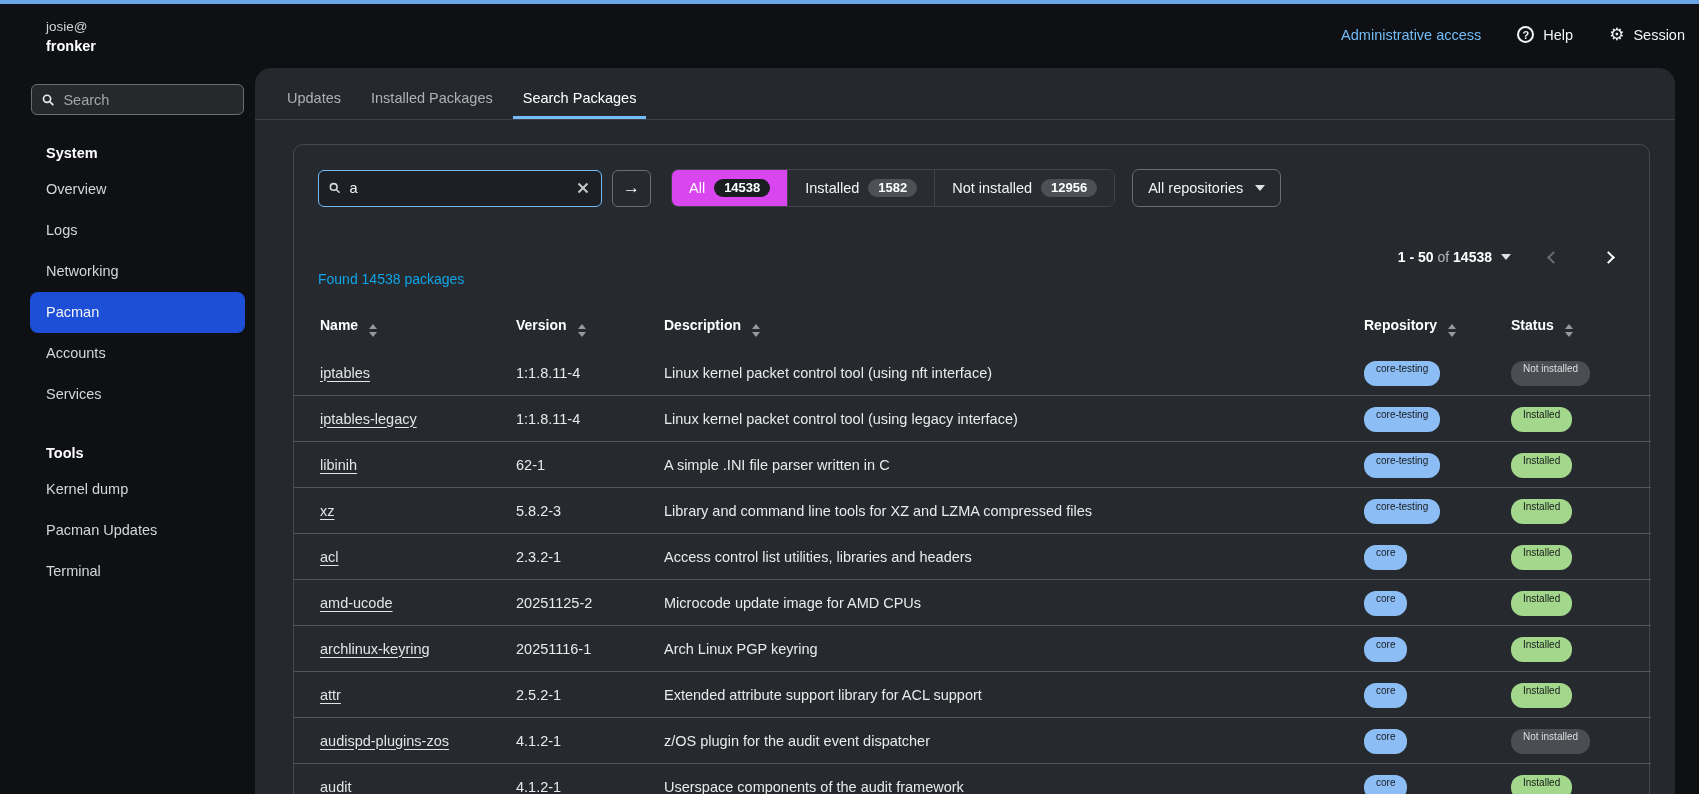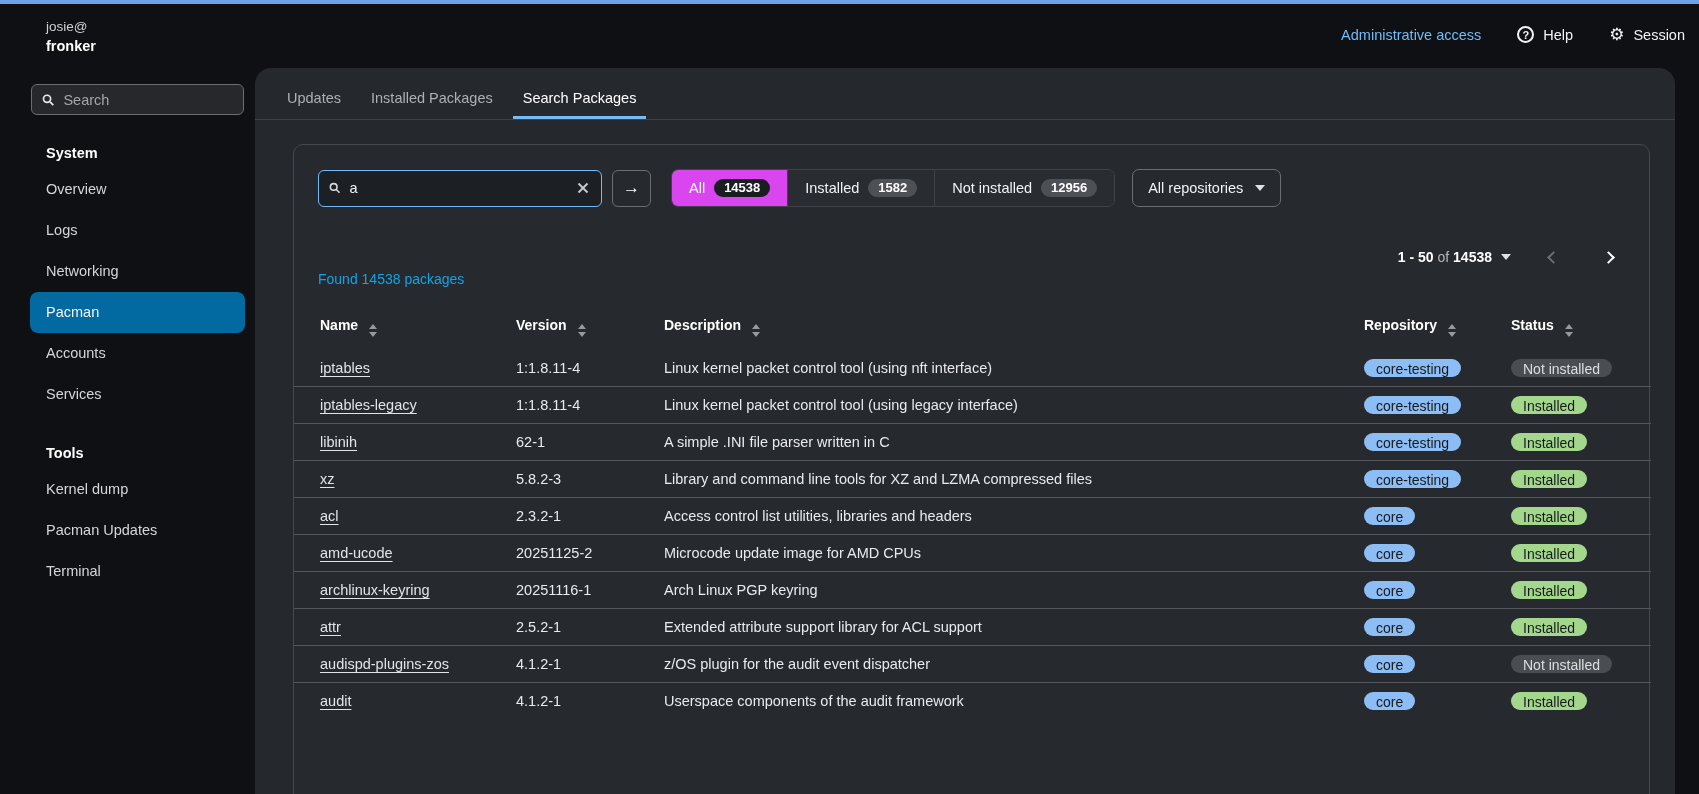--- a/index.html
+++ b/index.html
@@ -29,21 +29,21 @@
   .sidebar { position:absolute; left:0; top:68px; width:255px; bottom:0; }
   .side-search { margin:16px 11px 0 31px; width:213px; height:31px; background:#26282b;
     border:1px solid #6a6e73; border-radius:6px; display:flex; align-items:center; padding:0 10px; gap:9px; }
   .side-search input { background:transparent; border:none; outline:none; color:#e9eaeb; font-size:14.5px;
     font-family:"Liberation Sans",sans-serif; width:100%; }
   .side-search input::placeholder { color:#a3a6a9; }
   .nav-section { margin-top:24px; }
   .nav-heading { padding:6px 0 8px 46px; font-weight:bold; color:#ffffff; font-size:14.5px; }
   .nav-item { height:41px; line-height:41px; padding-left:16px; margin:0 10px 0 30px; border-radius:8px;
     color:#d4d6d8; font-size:14.5px; cursor:pointer; }
-  .nav-item.selected { background:#0369a1; color:#f4f5f6; }
+  .nav-item.selected { background:#1d4ed8; color:#f4f5f6; }
 
   
   .panel { position:absolute; left:255px; top:68px; width:1420px; height:726px;
     background:#25282c; border-radius:16px 16px 0 0; overflow:hidden; }
 
   .tabs { display:flex; gap:10px; padding:22px 0 0 22px; border-bottom:1px solid #3e4147; }
   .tab { padding:0 10px 13px 10px; color:#aeb0b3; font-size:14.5px; cursor:pointer; }
   .tab.active { color:#ffffff; box-shadow: inset 0 -3px 0 0 #73bcf7; }
 
   .card { margin:24px 25px 0 38px; background:#26292d; border:1px solid #47494d; border-radius:10px; height:700px; }
@@ -86,21 +86,21 @@
   col.c-name { width:214px; } col.c-ver { width:148px; } col.c-desc { width:700px; }
   col.c-repo { width:147px; } col.c-status { width:148px; }
   th { text-align:left; font-weight:bold; color:#ffffff; padding:12px 8px 13px 8px; font-size:14px; }
   th:first-child, td:first-child { padding-left:26px; }
   td { padding:9px 8px; vertical-align:middle; color:#e9eaeb; }
   tbody tr + tr td { border-top:1px solid #55575b; }
   .pkg-link { color:#e2e4e6; text-decoration:underline; text-underline-offset:3px; cursor:pointer; }
   .sort-icon { display:inline-flex; flex-direction:column; gap:3px; margin-left:11px; vertical-align:1px; }
   .tri-up { width:0; height:0; border-left:4px solid transparent; border-right:4px solid transparent; border-bottom:5px solid #97999c; }
   .tri-down { width:0; height:0; border-left:4px solid transparent; border-right:4px solid transparent; border-top:5px solid #97999c; }
-  .pill { display:inline-block; padding:2px 12px 0; border-radius:12px; font-size:14px; white-space:nowrap; }
+  .pill { display:inline-block; padding:2px 12px 12px; border-radius:12px; font-size:10px; white-space:nowrap; }
   .pill-repo { background:#8cbef5; color:#17191c; }
   .pill-installed { background:#a3d88c; color:#17191c; }
   .pill-notinstalled { background:#4a4d51; color:#dedfe0; }
 </style>
 </head>
 <body>
 
 <div class="accent"></div>
 
 <header class="masthead">

